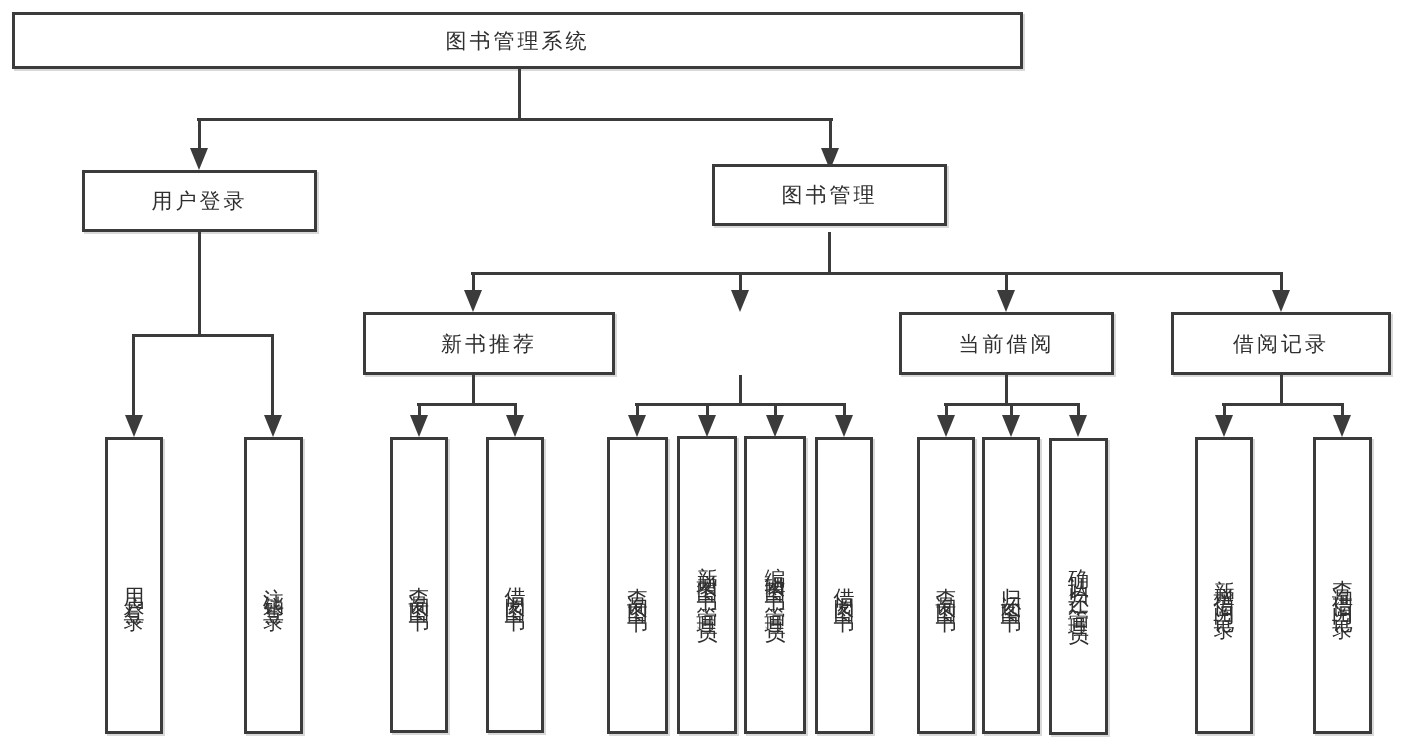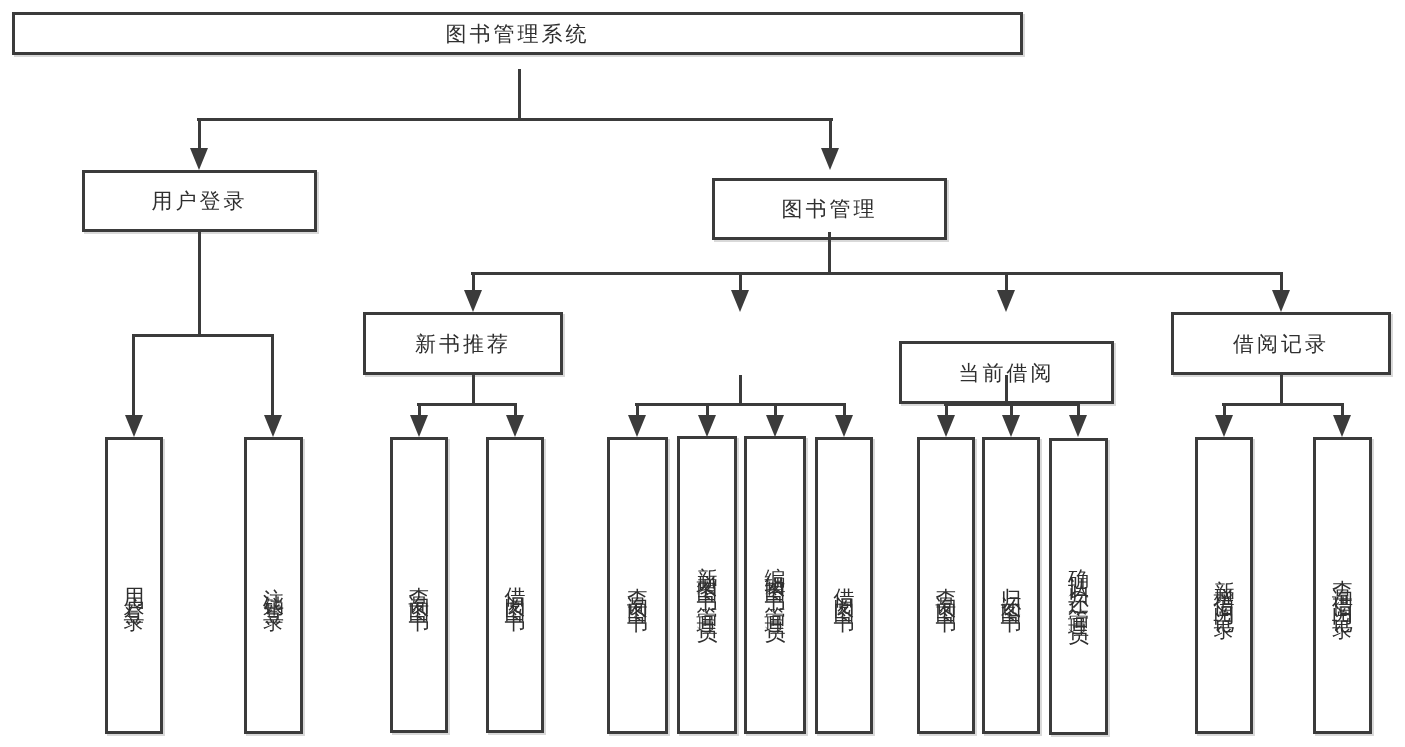--- a/index.html
+++ b/index.html
@@ -18,52 +18,52 @@
       border-top:22px solid #3b3b3b;}
   .watermark{position:absolute;left:1186px;top:712px;font-size:20px;white-space:nowrap;
              color:rgba(140,140,140,.82);text-shadow:1px 1px 0 rgba(255,255,255,.85);
              letter-spacing:.5px;z-index:5;}
 </style>
 </head>
 <body>
 
 <div class="canvas">
 
-  <div class="box" style="left:12px;top:12px;width:1011px;height:43px;">图书管理系统</div>
+  <div class="box" style="left:12px;top:12px;width:1011px;height:57px;">图书管理系统</div>
 
   <div class="vline" style="left:518px;top:69px;height:52px;"></div>
   <div class="hline" style="left:197px;top:118px;width:636px;"></div>
   <div class="vline" style="left:198px;top:118px;height:36px;"></div>
   <div class="ah" style="left:190px;top:148px;"></div>
   <div class="vline" style="left:829px;top:118px;height:36px;"></div>
   <div class="ah" style="left:821px;top:148px;"></div>
 
   <div class="box" style="left:82px;top:170px;width:235px;height:62px;">用户登录</div>
-  <div class="box" style="left:712px;top:178px;width:235px;height:62px;">图书管理</div>
+  <div class="box" style="left:712px;top:164px;width:235px;height:62px;">图书管理</div>
 
   <div class="vline" style="left:198px;top:232px;height:104px;"></div>
   <div class="hline" style="left:132px;top:334px;width:142px;"></div>
   <div class="vline" style="left:132px;top:334px;height:86px;"></div>
   <div class="ah" style="left:125px;top:415px;"></div>
   <div class="vline" style="left:271px;top:334px;height:86px;"></div>
   <div class="ah" style="left:264px;top:415px;"></div>
 
   <div class="vline" style="left:828px;top:232px;height:43px;"></div>
   <div class="hline" style="left:471px;top:272px;width:812px;"></div>
   <div class="vline" style="left:472px;top:272px;height:20px;"></div>
   <div class="ah" style="left:464px;top:290px;"></div>
   <div class="vline" style="left:739px;top:272px;height:20px;"></div>
   <div class="ah" style="left:731px;top:290px;"></div>
   <div class="vline" style="left:1005px;top:272px;height:20px;"></div>
   <div class="ah" style="left:997px;top:290px;"></div>
   <div class="vline" style="left:1280px;top:272px;height:20px;"></div>
   <div class="ah" style="left:1272px;top:290px;"></div>
 
-  <div class="box" style="left:363px;top:312px;width:200px;height:63px;">新书推荐</div>
-  <div class="box" style="left:899px;top:312px;width:215px;height:63px;margin-top:29px;">当前借阅</div>
+  <div class="box" style="left:363px;top:312px;width:252px;height:63px;">新书推荐</div>
+  <div class="box" style="left:899px;top:312px;width:215px;height:63px;">当前借阅</div>
   <div class="box" style="left:1171px;top:312px;width:220px;height:63px;">借阅记录</div>
 
   <div class="vline" style="left:472px;top:375px;height:31px;"></div>
   <div class="hline" style="left:417px;top:403px;width:100px;"></div>
   <div class="vline" style="left:418px;top:403px;height:15px;"></div>
   <div class="ah" style="left:410px;top:415px;"></div>
   <div class="vline" style="left:514px;top:403px;height:15px;"></div>
   <div class="ah" style="left:506px;top:415px;"></div>
 
   <div class="vline" style="left:739px;top:375px;height:31px;"></div>

